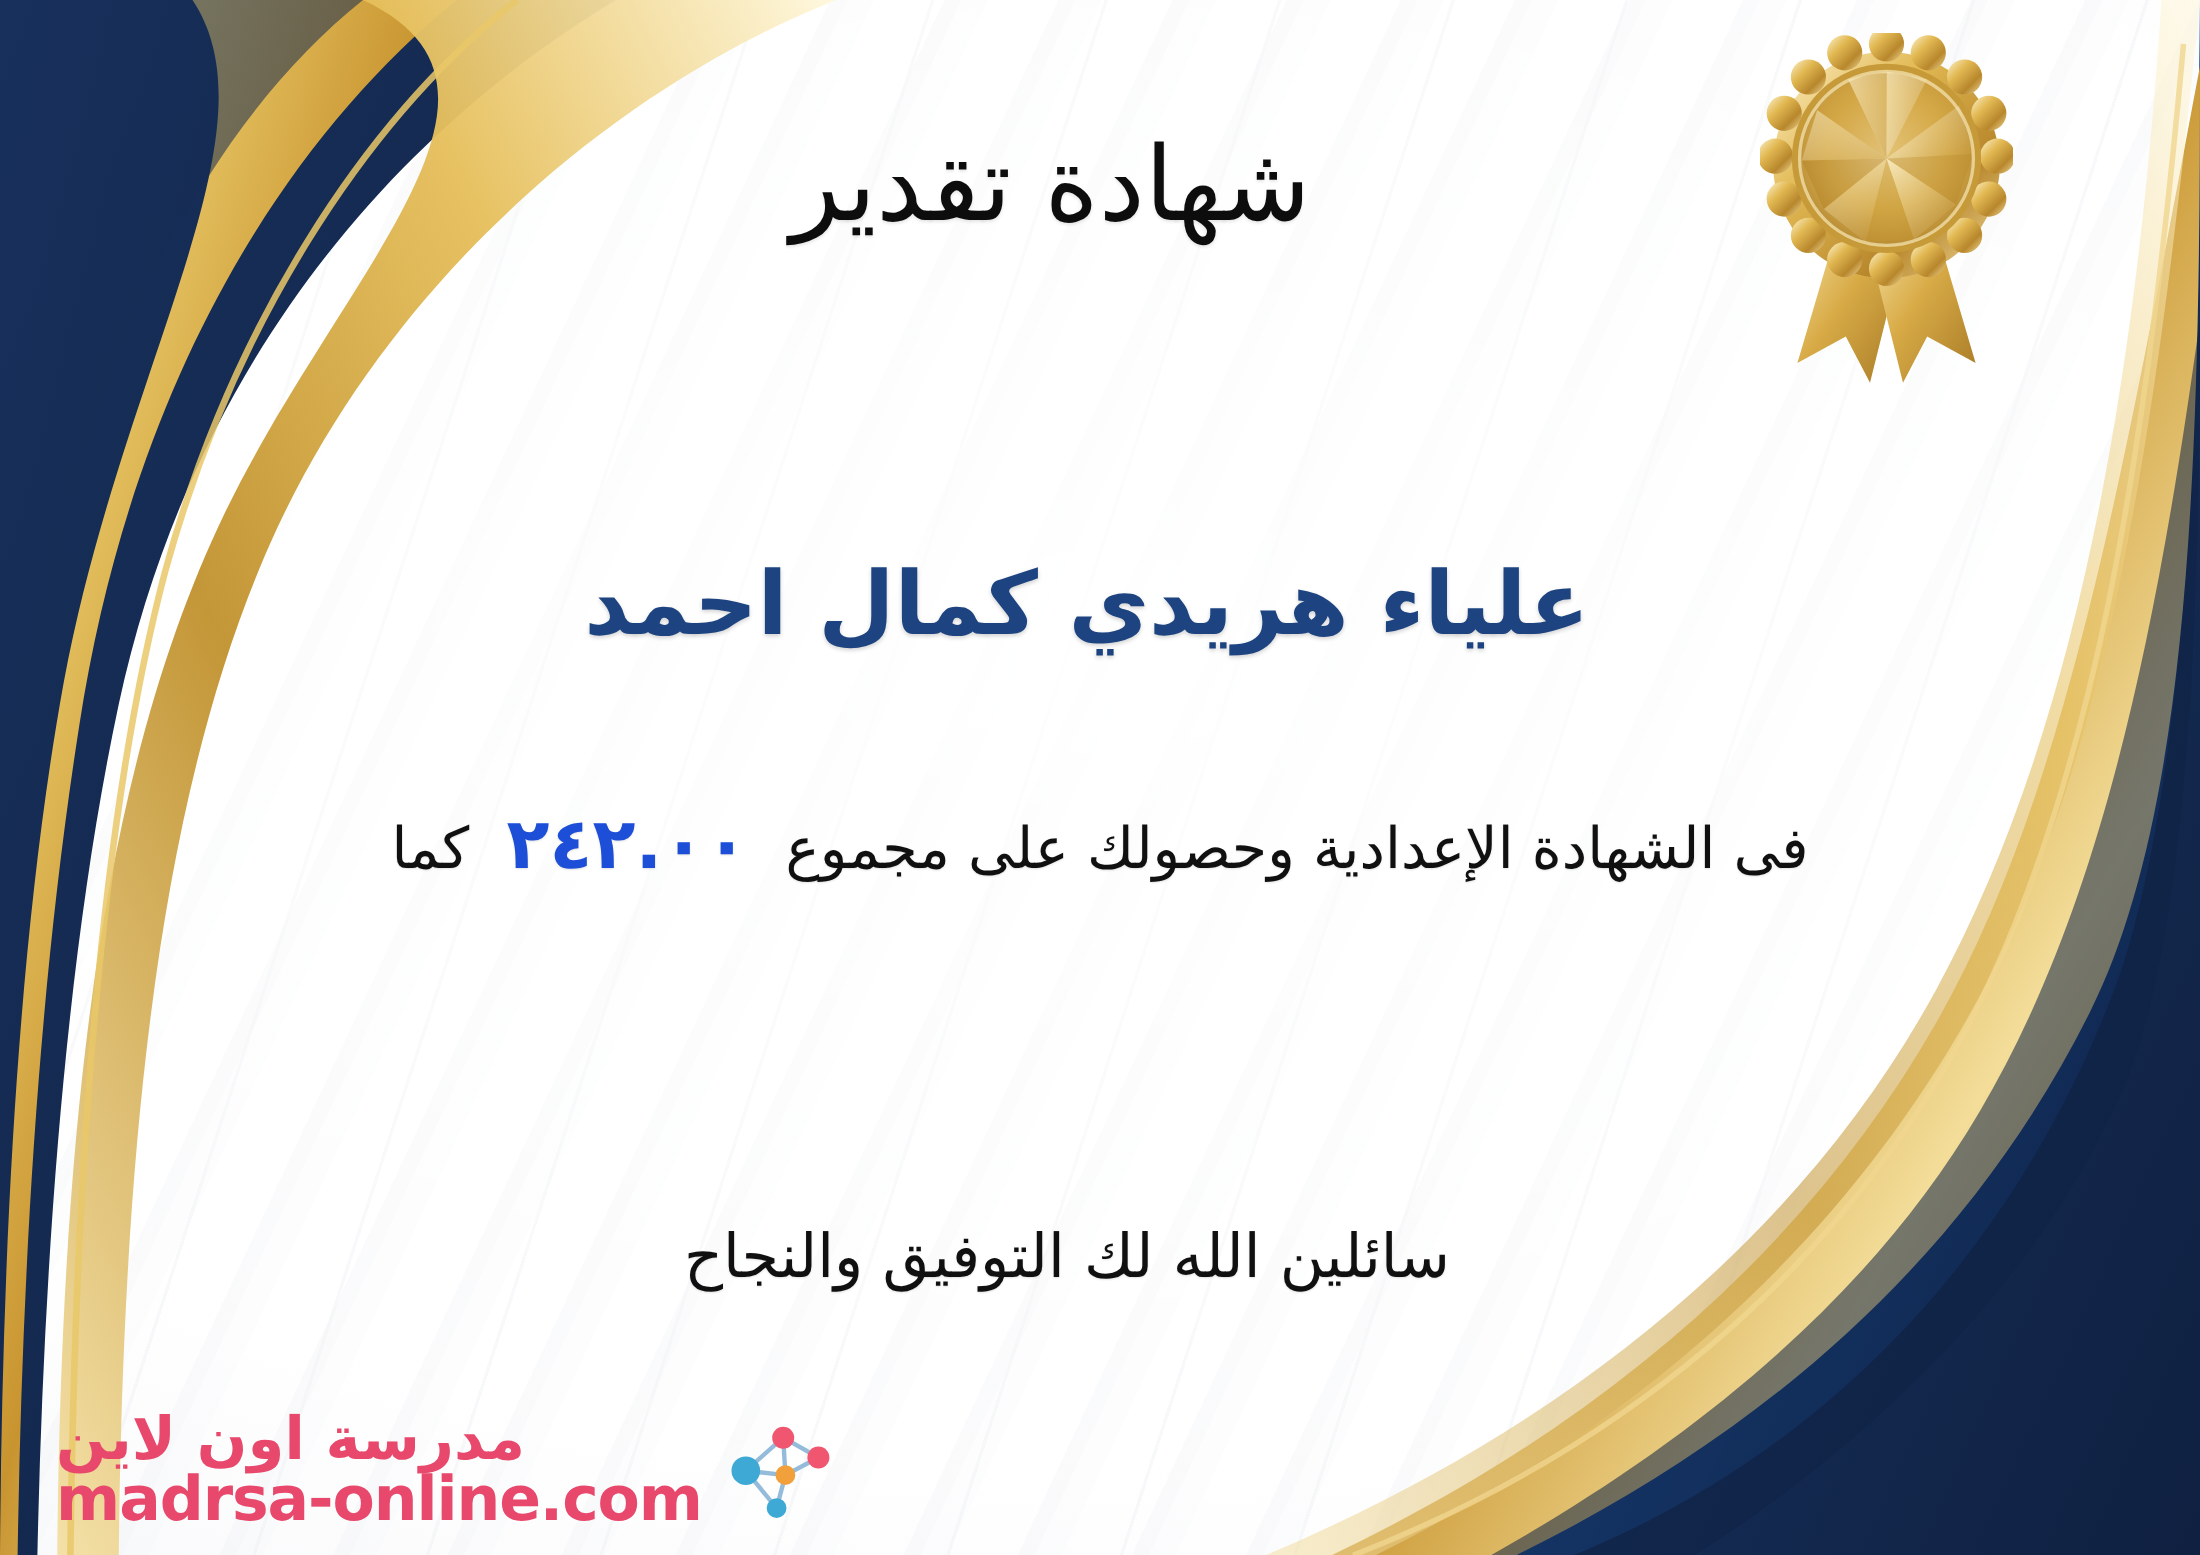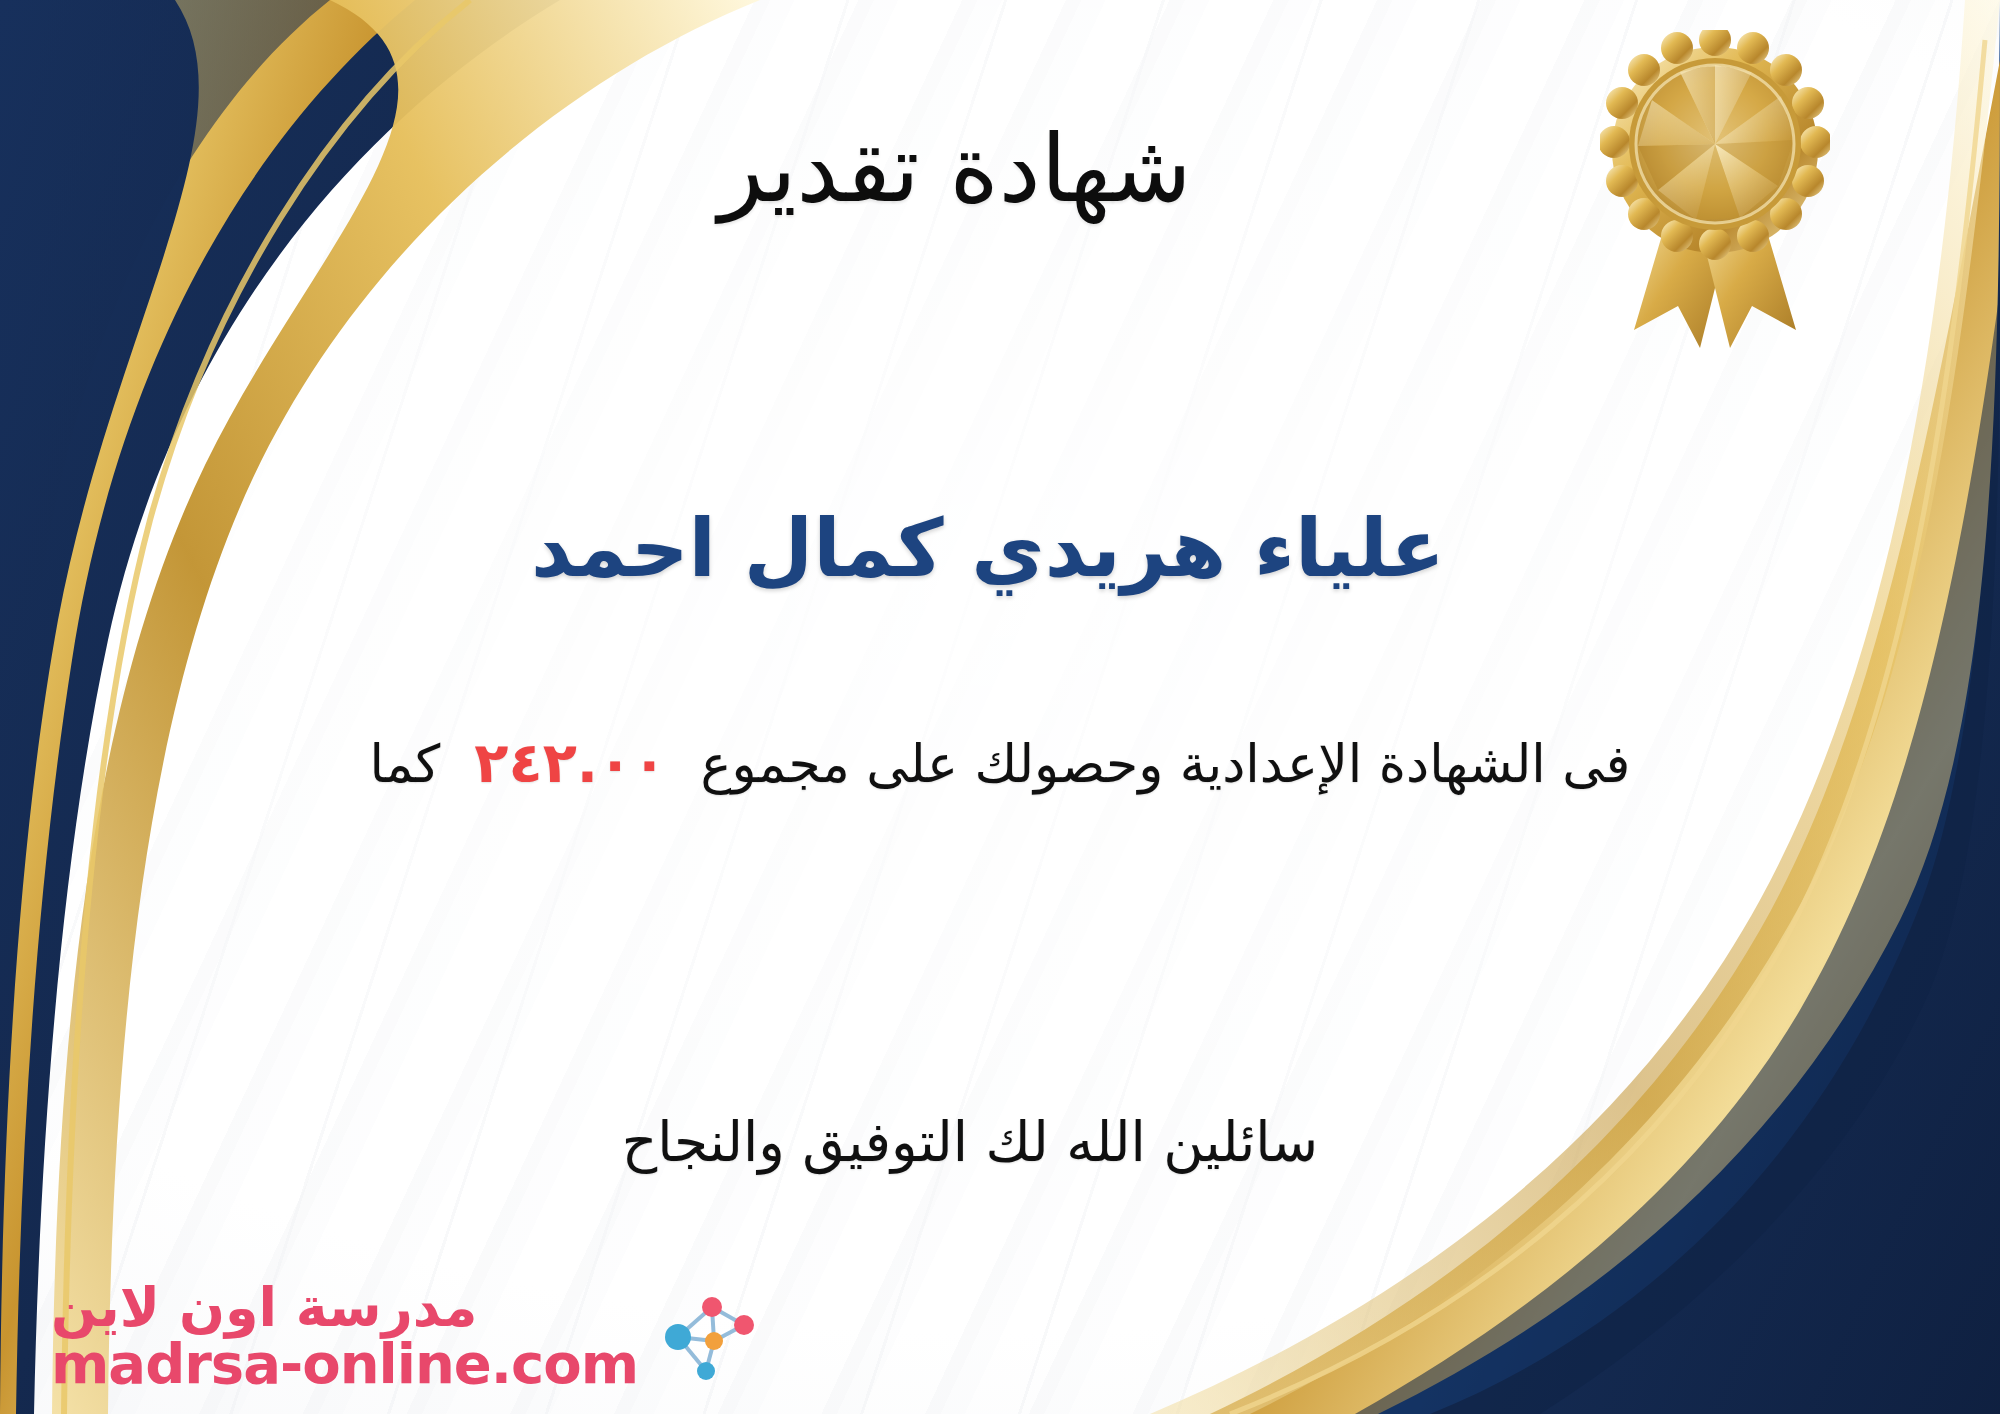--- a/index.html
+++ b/index.html
@@ -66,21 +66,21 @@
 
   .body-block{
     position:absolute;top:720px;left:55px;right:55px;
     text-align:center;
     font-size:52px;line-height:1.52;
     color:#101010;font-weight:400;
     text-shadow:0 1px 2px rgba(0,0,0,.12);
   }
   .body-line{white-space:nowrap;}
   .grade{
-    color:#ef4444;font-weight:700;font-size:56px;
+    color:#1d4ed8;font-weight:700;font-size:64px;
     padding:0 34px;
   }
 
   .closing{
     position:absolute;top:1110px;left:0;right:0;
     text-align:center;
     font-size:55px;color:#101010;
     text-shadow:0 1px 2px rgba(0,0,0,.12);
     padding-right:60px;
   }

